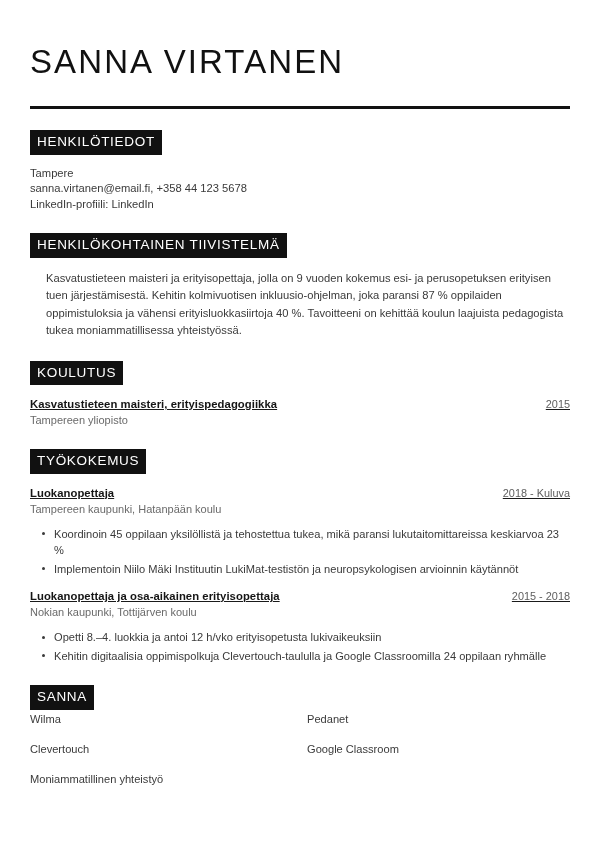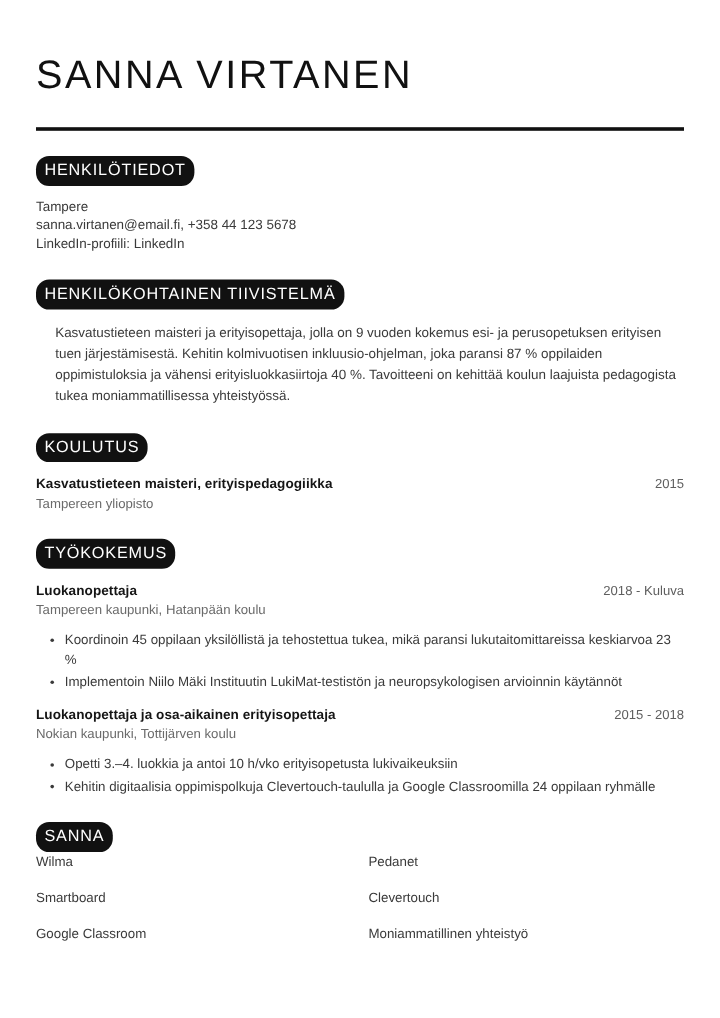--- a/index.html
+++ b/index.html
@@ -50,21 +50,20 @@
   .badge {
     display: inline-block;
     background: #111111;
     color: #ffffff;
     font-size: 13.5px;
     font-weight: 400;
     letter-spacing: 0.7px;
     line-height: 1;
     padding: 5px 7px 6px 7px;
     white-space: nowrap;
-    border-radius: 11px;
   }
 
   
   .contact-lines {
     margin-top: 11px;
   }
   .contact-line {
     font-size: 11.2px;
     line-height: 15.5px;
     color: #3a3a3a;
@@ -83,20 +82,21 @@
 
   
   .entry {
     margin-top: 13px;
   }
   .entry-head {
     display: flex;
     justify-content: space-between;
     align-items: center;
     width: 100%;
+    text-decoration: underline;
   }
   .entry-title {
     font-size: 11.3px;
     font-weight: bold;
     color: #151515;
     letter-spacing: 0.05px;
   }
   .entry-date {
     font-size: 10.9px;
     color: #5e5e5e;
@@ -198,31 +198,30 @@
       </ul>
     </div>
 
     <div class="entry">
       <div class="entry-head">
         <span class="entry-title">Luokanopettaja ja osa-aikainen erityisopettaja</span>
         <span class="entry-date">2015 - 2018</span>
       </div>
       <div class="entry-sub">Nokian kaupunki, Tottijärven koulu</div>
       <ul class="bullets">
-        <li>Opetti 3.–4. luokkia ja antoi 10 h/vko erityisopetusta lukivaikeuksiin</li>
+        <li>Opetti 8.–4. luokkia ja antoi 12 h/vko erityisopetusta lukivaikeuksiin</li>
         <li>Kehitin digitaalisia oppimispolkuja Clevertouch-taululla ja Google Classroomilla 24 oppilaan ryhmälle</li>
       </ul>
     </div>
   </div>
 
   <div class="section">
     <span class="badge">SANNA</span>
     <div class="skills-grid">
       <div class="skill-item">Wilma</div>
       <div class="skill-item">Pedanet</div>
-      <div class="skill-item">Smartboard</div>
       <div class="skill-item">Clevertouch</div>
       <div class="skill-item">Google Classroom</div>
       <div class="skill-item">Moniammatillinen yhteistyö</div>
     </div>
   </div>
 
 </div>
 
 </body></html>

